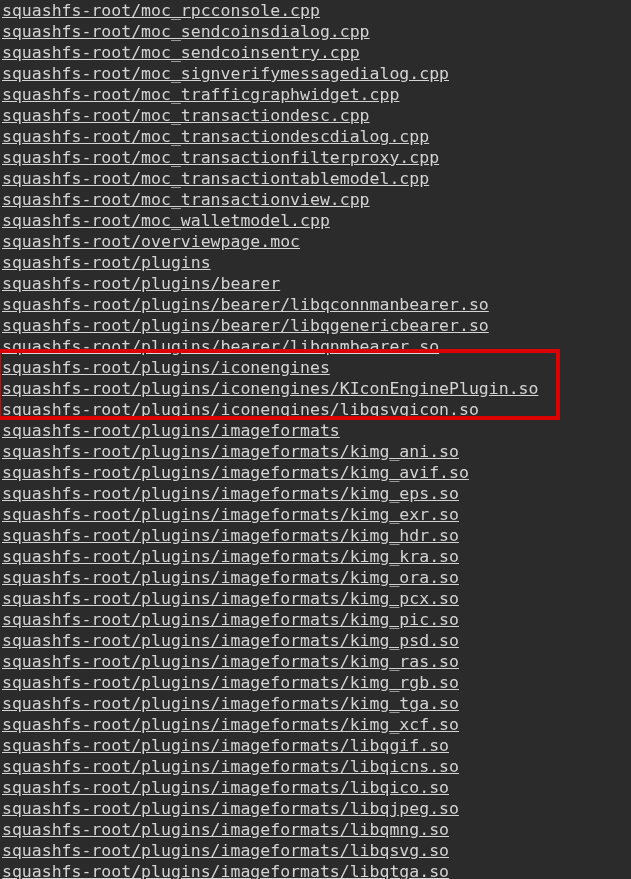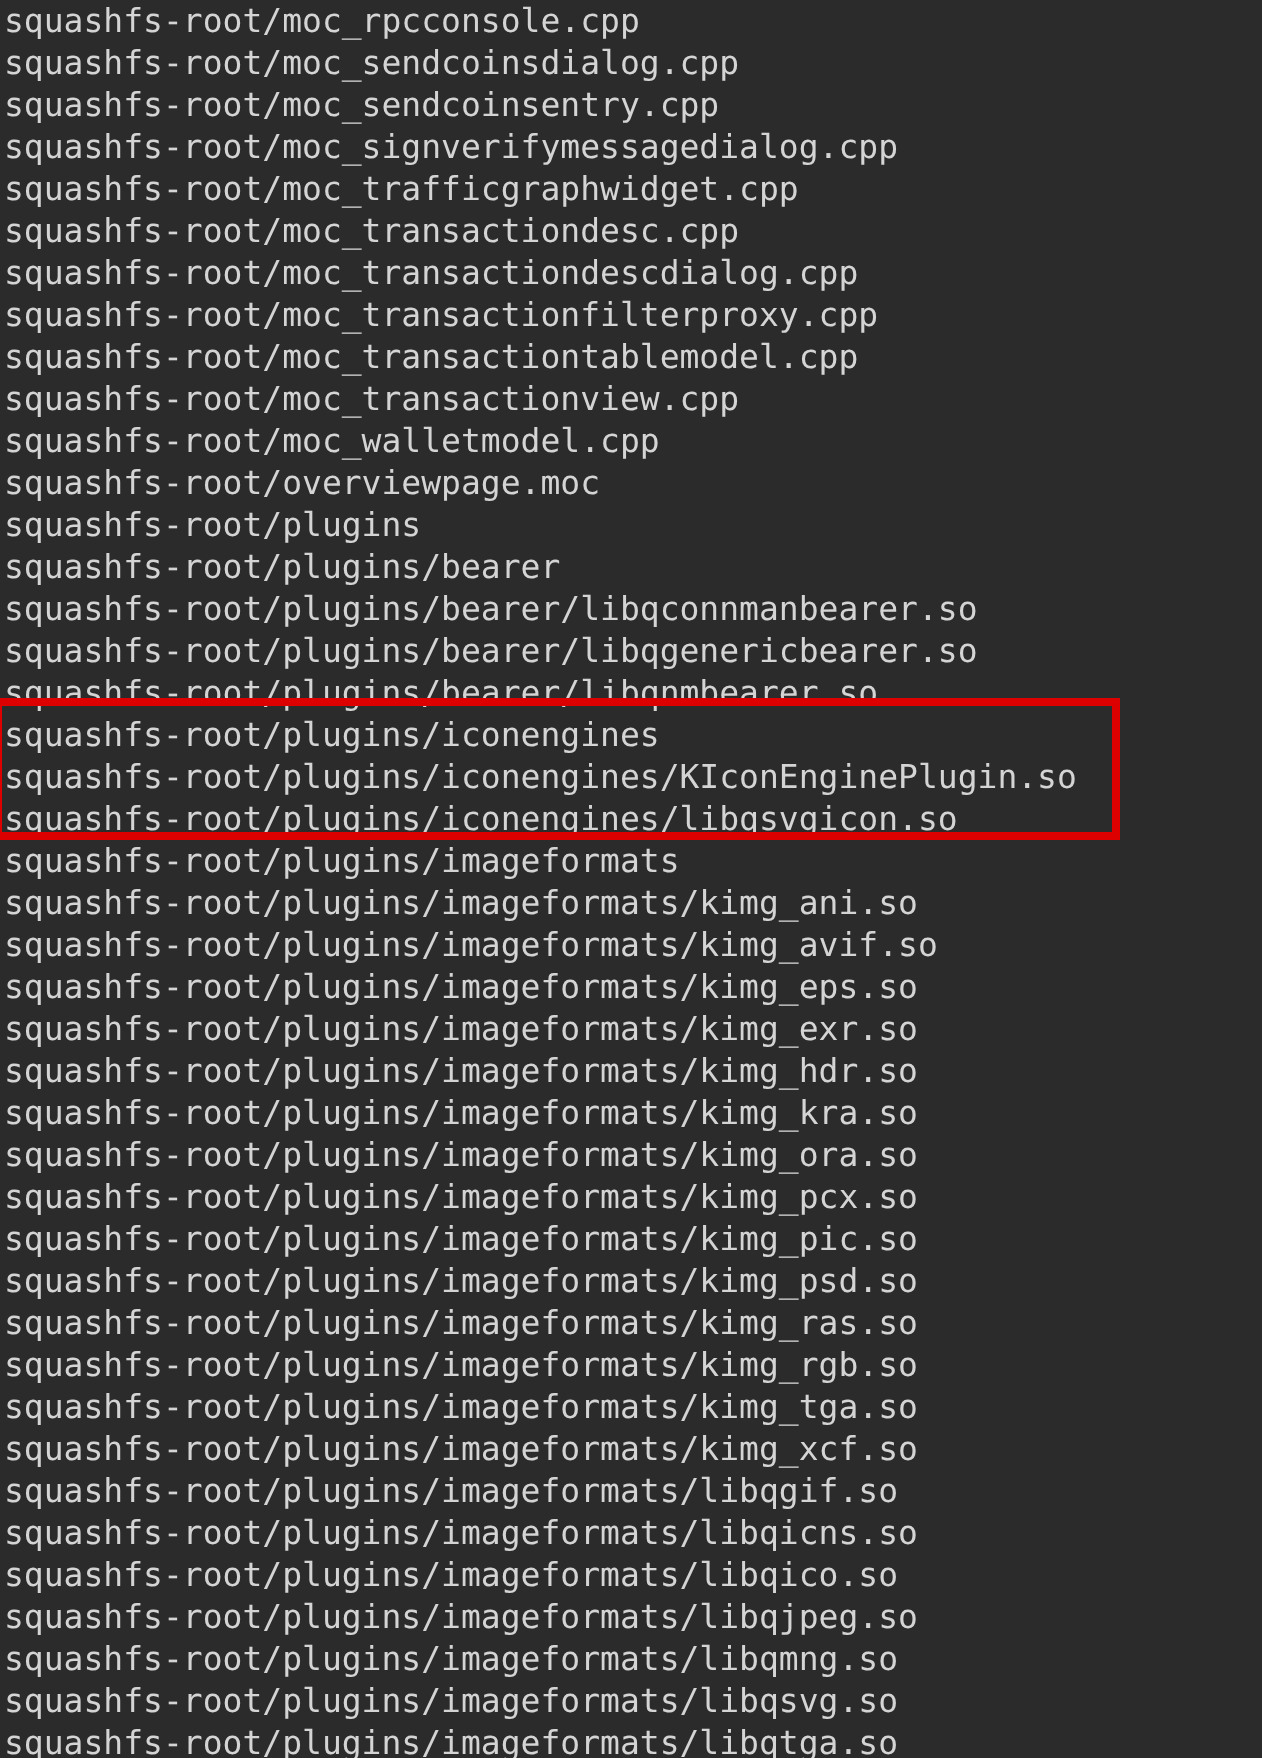--- a/index.html
+++ b/index.html
@@ -16,20 +16,21 @@
       padding: 0;
       width: 631px;
       overflow: hidden;
     }
     .terminal-output {
       white-space: pre;
     }
     .line {
       display: block;
       padding-left: 2px;
+      text-decoration: underline;
     }
     .highlight-box {
       border: 4px solid #dd0000;
       position: absolute;
       pointer-events: none;
       z-index: 10;
     }
   </style>
 </head>
 <body>

